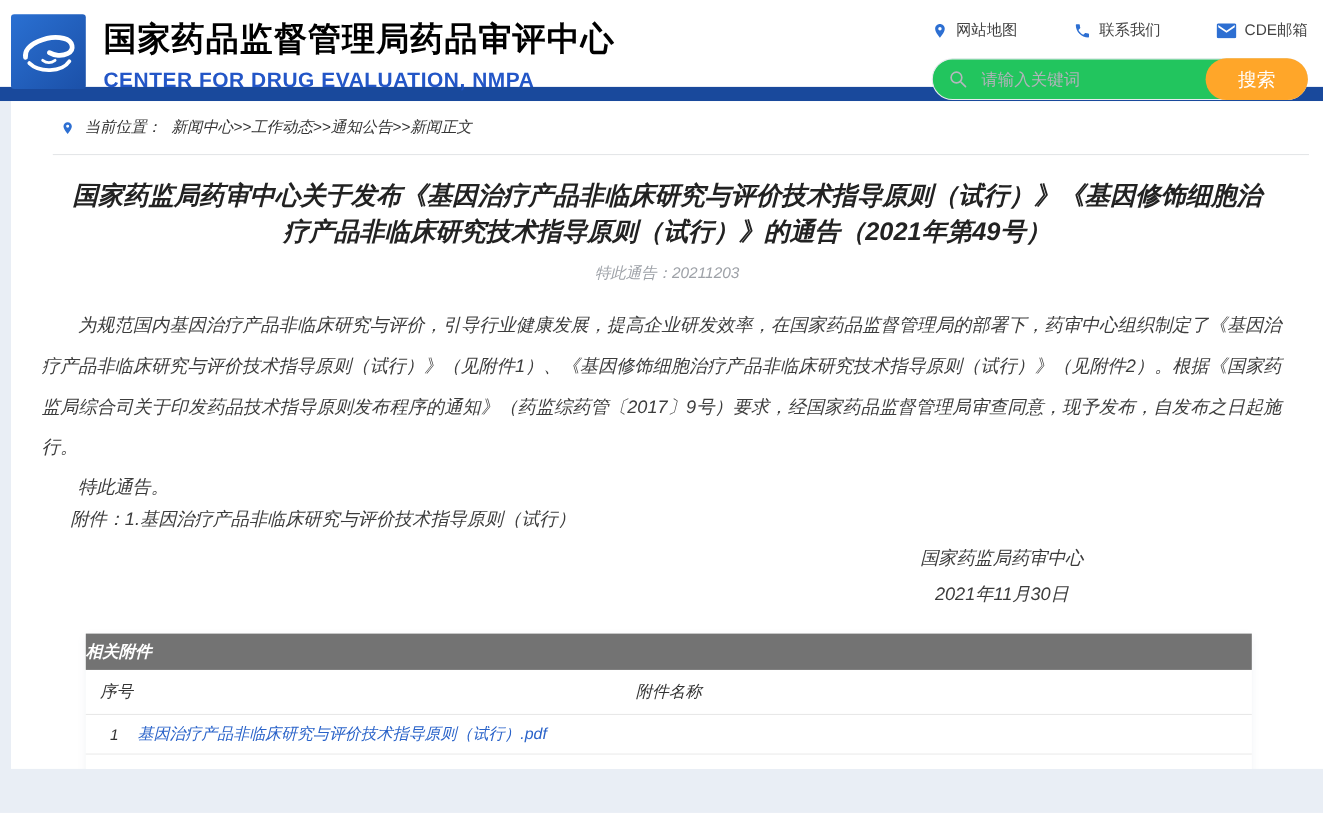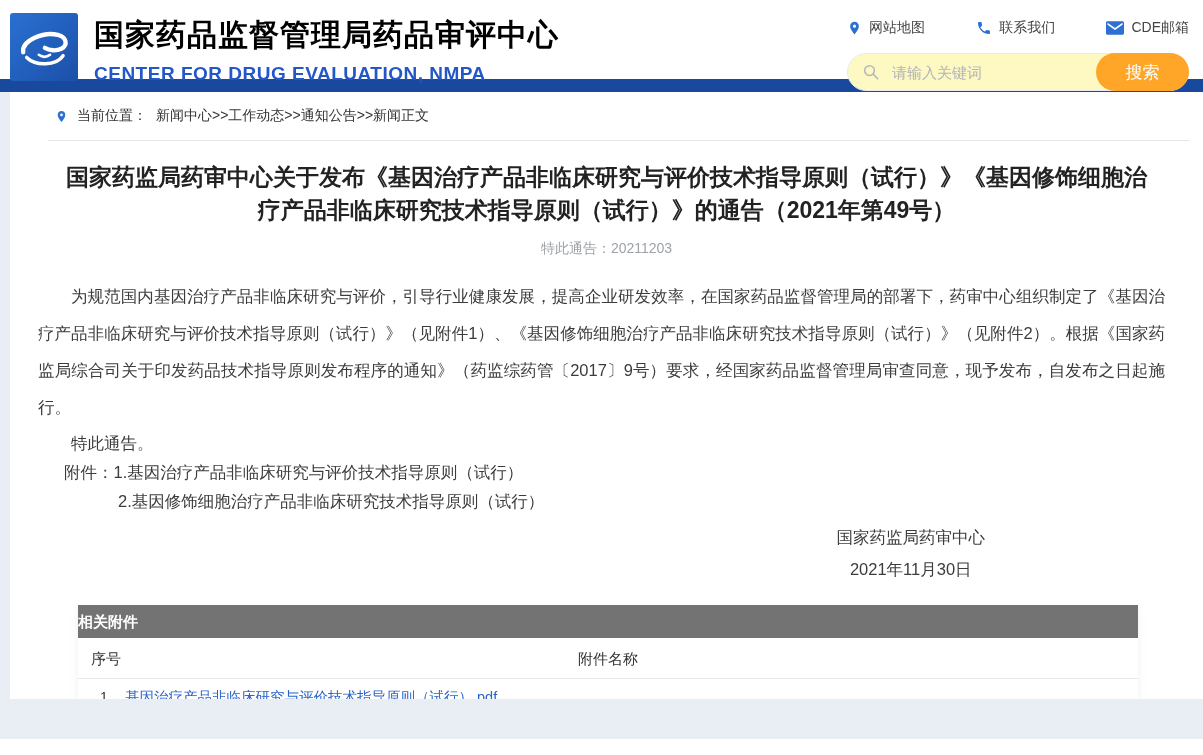--- a/index.html
+++ b/index.html
@@ -17,34 +17,34 @@
     display:flex; align-items:center; justify-content:center; flex:none;
   }
   .brand-text { margin:15px 0 0 16px; }
   .org-title { font-size:30px; font-weight:700; color:#000; letter-spacing:1px; white-space:nowrap; }
   .org-subtitle { font-size:19px; font-weight:700; color:#2356c7; margin-top:7px; letter-spacing:.5px; white-space:nowrap; }
   .header-right { margin-left:auto; margin-right:14px; width:342px; flex:none; }
   .quick-links { display:flex; justify-content:space-between; margin-top:19px;align-items:center; }
   .quick-link { display:flex; align-items:center; gap:7px; font-size:14px; color:#444; cursor:pointer; white-space:nowrap; }
   .search-row { position:relative; margin-top:16px; height:38px; }
   .search-input {
-    width:100%; height:38px; border-radius:19px; border:1px solid #e8ebef; background:#fef9c3;
+    width:100%; height:38px; border-radius:19px; border:1px solid #e8ebef; background:#22c55e;
     padding:0 100px 0 44px; font-size:15px; color:#333; outline:none; font-family:inherit;
   }
   .search-input::placeholder { color:#b0b3b9; }
   .search-icon-wrap { position:absolute; left:15px; top:10px; line-height:0; }
   .search-button {
     position:absolute; right:0; top:0; width:93px; height:38px; border:none; border-radius:19px;
     background:#ffa629; color:#fff; font-size:17px; cursor:pointer; font-family:inherit;
   }
   
   .nav-bar { height:13px; background:#19499c; }
   
   .shell { background:#e9eef5; padding-left:10px; height:647px; }
-  .content { background:#fff; height:607px; overflow:hidden; }
+  .content { background:#fff; height:607px; overflow:hidden;font-style:italic; }
   .breadcrumb { display:flex; align-items:center; gap:9px; padding:15px 0 0 45px; font-size:14px; color:#333; }
   .breadcrumb-path { cursor:pointer; }
   .divider { border-top:1px solid #e4e6e8; margin:15px 13px 0 38px; height:0; }
   .article-title { margin:20px 55px 0; text-align:center; font-size:23px; line-height:33px; color:#222; font-weight:700; }
   .pub-date { margin-top:13px; text-align:center; font-size:14px; color:#9ea2a8; }
   .article-body { margin:20px 38px 0 28px; color:#3c3c3c; font-size:16.5px; }
   .para { margin:0; text-indent:2em; text-align:justify; line-height:37px; }
   .notice { margin:3px 0 0; text-indent:2em; line-height:29px; }
   .att-line1 { margin:0; padding-left:26px; line-height:29px; }
   .att-line2 { margin:0; padding-left:80px; line-height:29px; }
@@ -137,21 +137,20 @@
     <div class="divider"></div>
 
     <h1 class="article-title">国家药监局药审中心关于发布《基因治疗产品非临床研究与评价技术指导原则（试行）》《基因修饰细胞治疗产品非临床研究技术指导原则（试行）》的通告（2021年第49号）</h1>
 
     <div class="pub-date"><span>特此通告：</span><span>20211203</span></div>
 
     <div class="article-body">
       <p class="para">为规范国内基因治疗产品非临床研究与评价，引导行业健康发展，提高企业研发效率，在国家药品监督管理局的部署下，药审中心组织制定了《基因治疗产品非临床研究与评价技术指导原则（试行）》（见附件1）、《基因修饰细胞治疗产品非临床研究技术指导原则（试行）》（见附件2）。根据《国家药监局综合司关于印发药品技术指导原则发布程序的通知》（药监综药管〔2017〕9号）要求，经国家药品监督管理局审查同意，现予发布，自发布之日起施行。</p>
       <p class="notice">特此通告。</p>
       <p class="att-line1">附件：1.基因治疗产品非临床研究与评价技术指导原则（试行）</p>
-      <p class="att-line2">2.基因修饰细胞治疗产品非临床研究技术指导原则（试行）</p>
       <div class="signature">
         <div>国家药监局药审中心</div>
         <div>2021年11月30日</div>
       </div>
     </div>
 
     <div class="att-table">
       <div class="att-title">相关附件</div>
       <div class="att-cols">
         <span class="att-col-no">序号</span>

